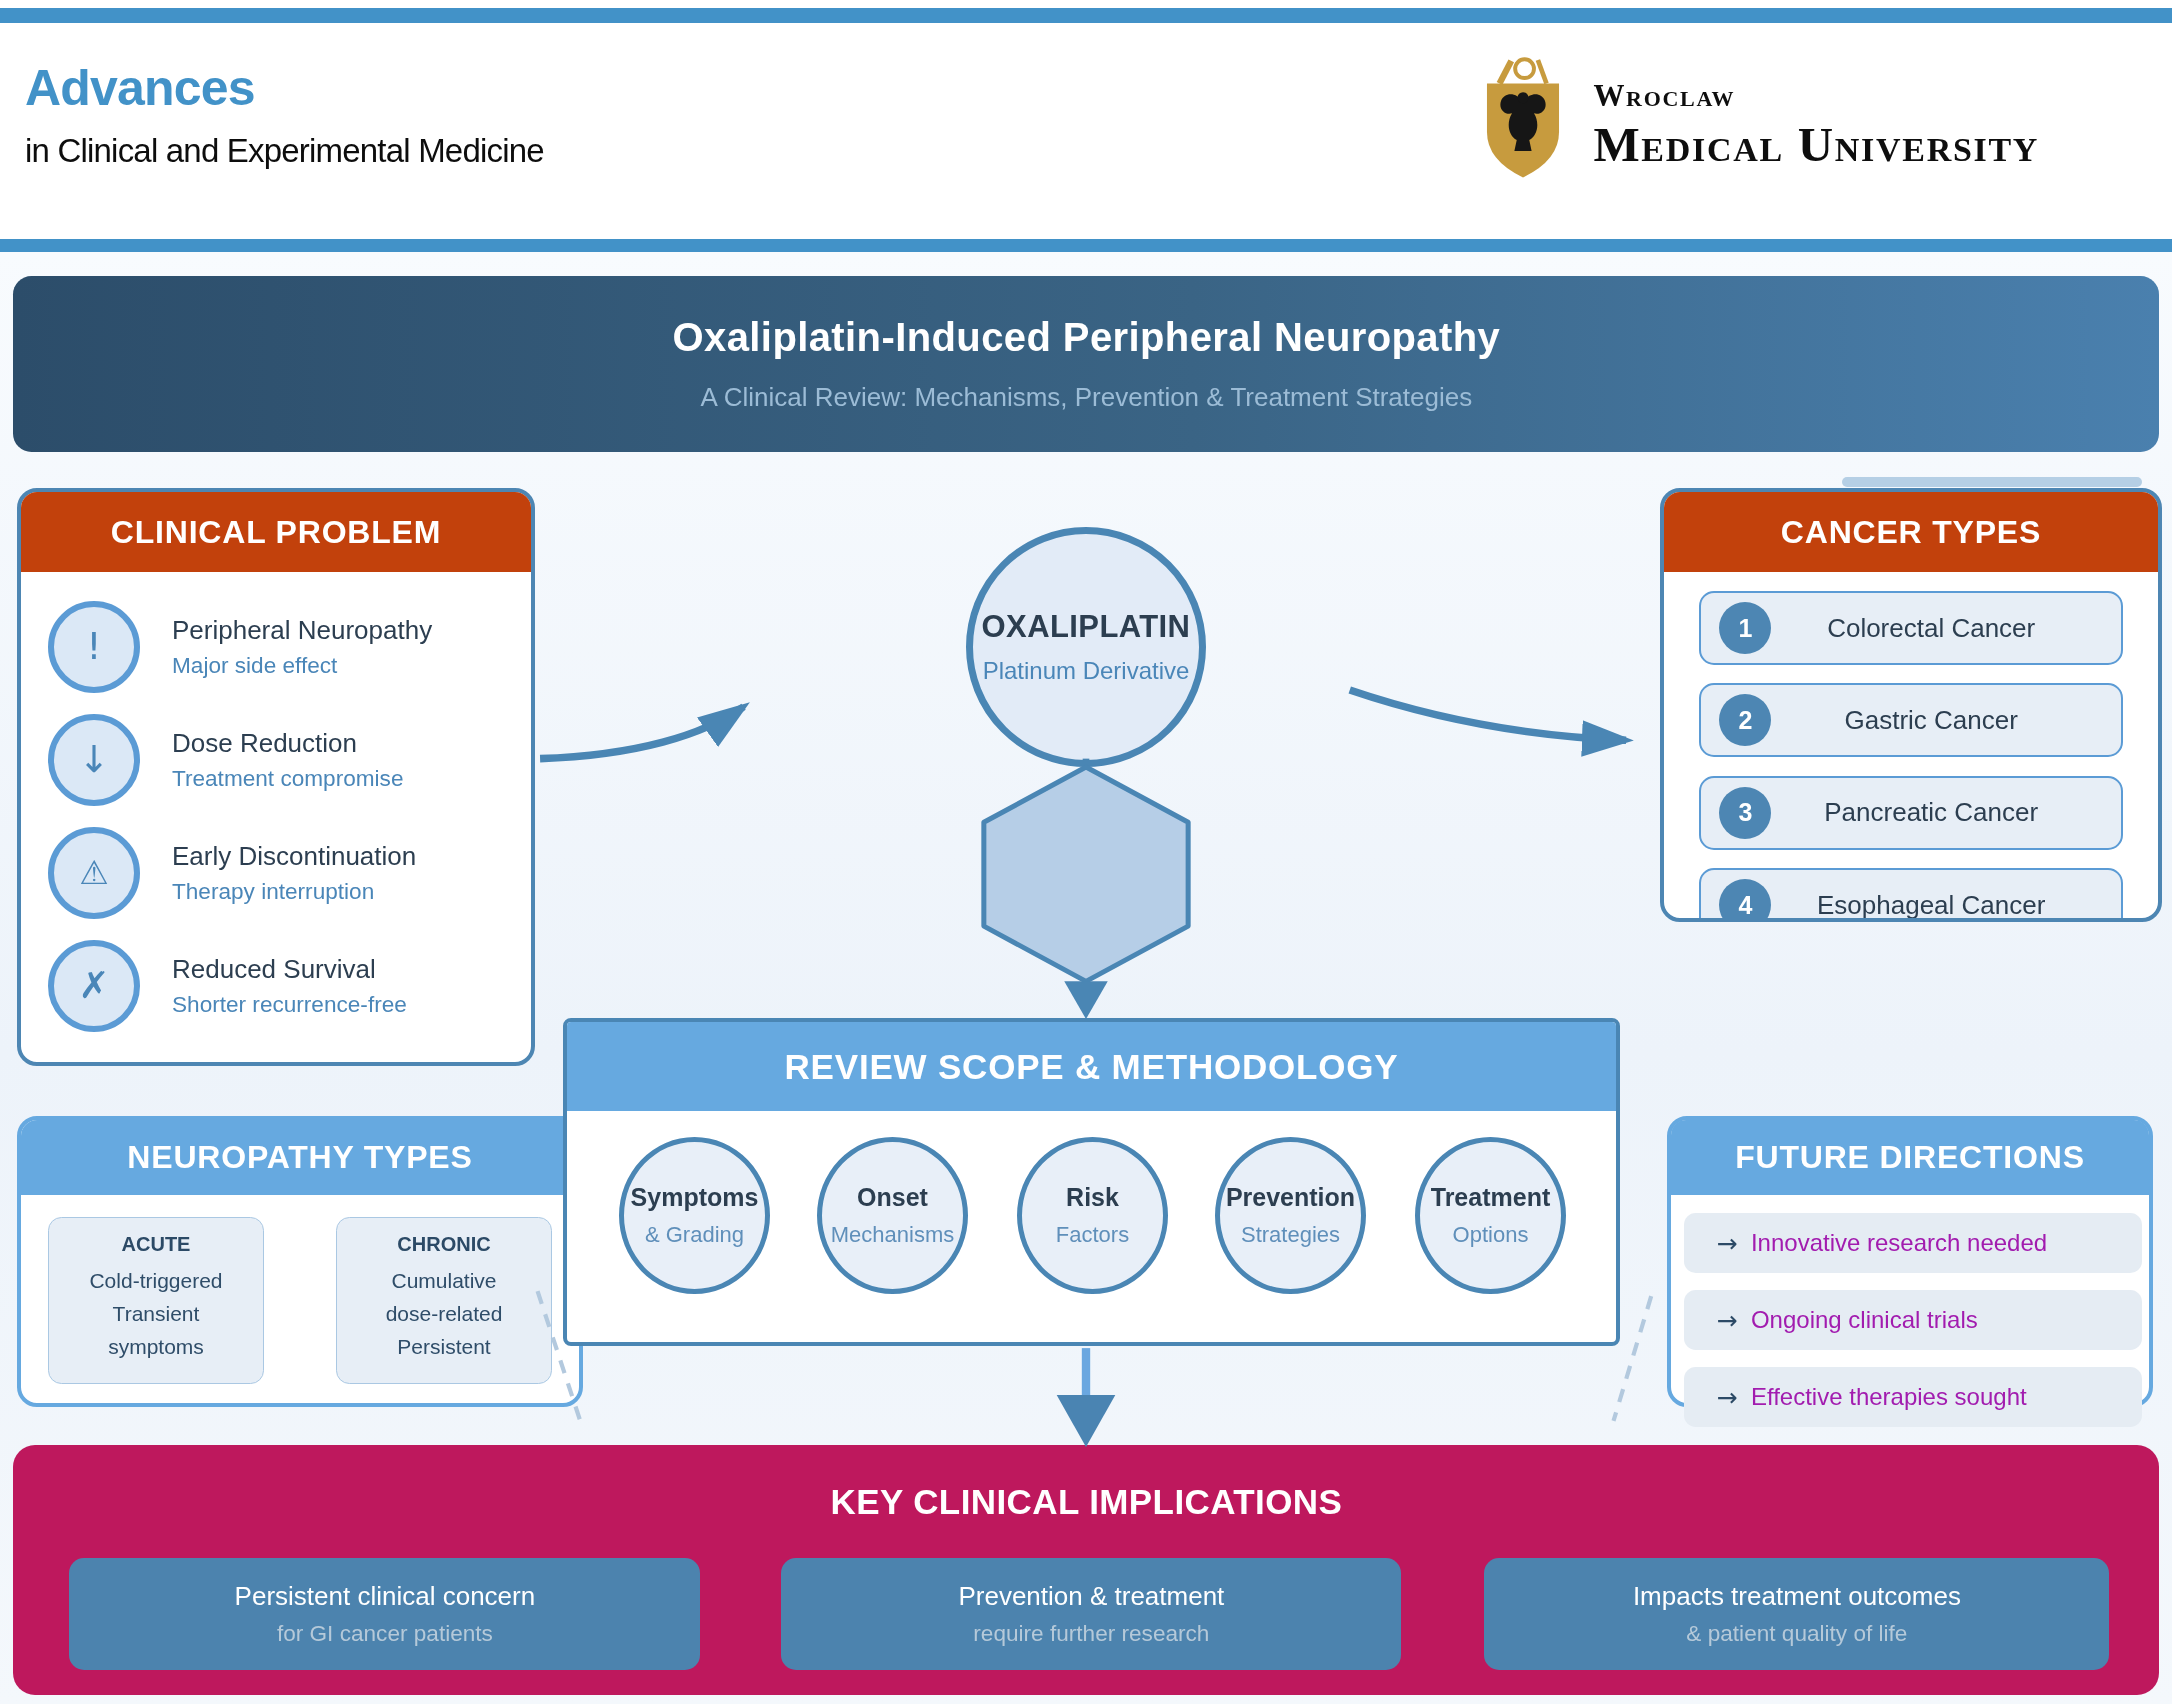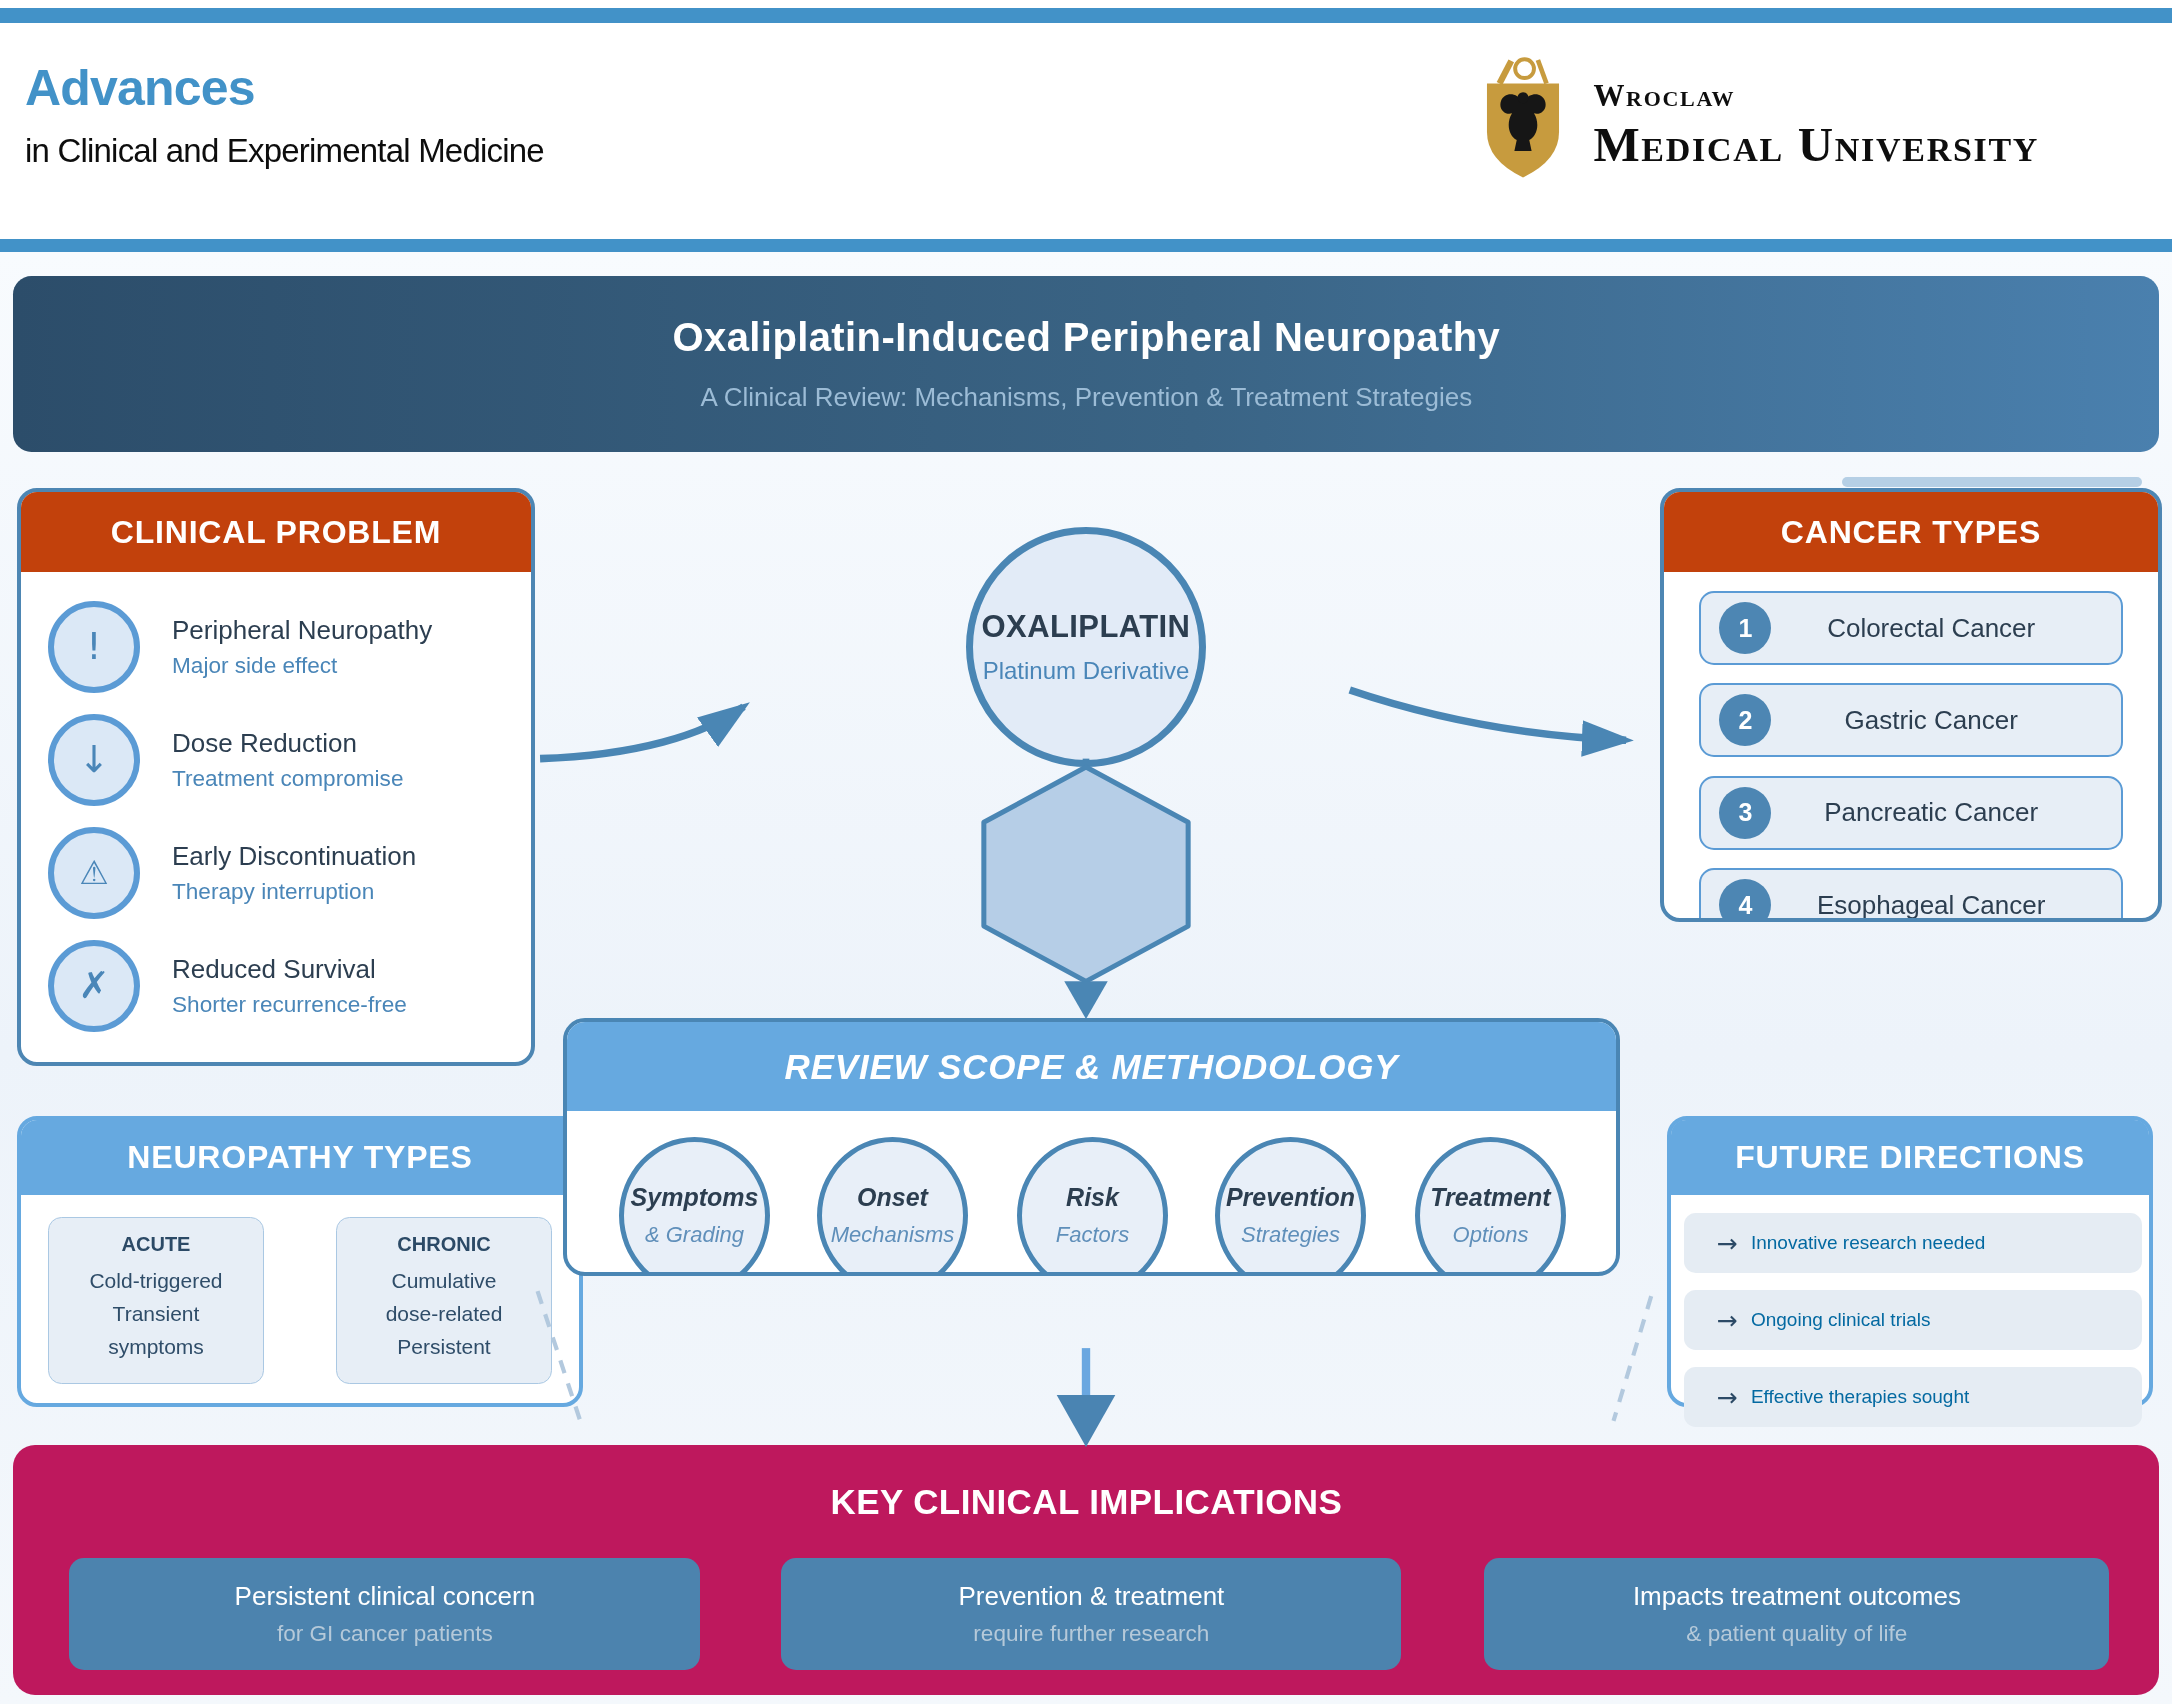--- a/index.html
+++ b/index.html
@@ -57,22 +57,22 @@
   .ct-panel{left:1660px;top:488px;width:502px;height:434px;overflow:hidden;}
   .ct-head{height:80px;line-height:80px;font-size:32px;}
   .ct-items{padding:19px 35px 0 35px;}
   .ct-row{height:74px;margin-bottom:18.4px;background:#e7eef6;border:2.5px solid #5b9bd5;border-radius:15px;
           display:flex;align-items:center;padding-left:18.4px;box-sizing:border-box;}
   .ct-num{width:52px;height:52px;border-radius:50%;background:#4d86b3;color:#ffffff;font-size:25px;font-weight:bold;
           display:flex;align-items:center;justify-content:center;flex:0 0 auto;}
   .ct-label{flex:1;text-align:center;margin-right:30px;font-size:26px;color:#2c3e50;}
 
   
-  .rs-panel{left:563px;top:1018px;width:1057px;height:258px;border:4.2px solid #4a86b4;border-radius:22px;
-            background:#ffffff;overflow:hidden;z-index:5;font-style:italic;}
+  .rs-panel{left:563px;top:1018px;width:1057px;height:328px;border:4.2px solid #4a86b4;border-radius:8px;
+            background:#ffffff;overflow:hidden;z-index:5;}
   .rs-head{height:89px;line-height:89px;font-size:35px;letter-spacing:0.8px;}
   .rs-circ{position:absolute;width:141px;height:147px;border-radius:50%;border:5px solid #4a86b4;background:#e8eff8;
            display:flex;flex-direction:column;align-items:center;justify-content:center;gap:10px;}
   .rs-title{font-size:25px;font-weight:bold;color:#2c3e50;}
   .rs-sub{font-size:22px;color:#5f8fba;}
 
   
   .nt-panel{left:17px;top:1116px;width:566px;height:291px;overflow:hidden;}
   .nt-head{height:75px;line-height:75px;font-size:32px;}
   .nt-cards{display:flex;justify-content:space-between;padding:22px 27px 0 27px;}
@@ -81,21 +81,21 @@
   .nt-card-title{font-size:20px;font-weight:bold;color:#2c4a66;margin-bottom:8.4px;}
   .nt-line{font-size:21px;color:#2f4d69;line-height:33px;}
 
   
   .fd-panel{left:1667px;top:1116px;width:486px;height:291px;overflow:visible;}
   .fd-head{height:75px;line-height:75px;font-size:32px;border-radius:15px 15px 0 0;}
   .fd-items{padding:18.4px 0 0 12.6px;}
   .fd-pill{width:458px;height:60px;margin-bottom:17px;background:#e5ecf3;border-radius:11.7px;
            display:flex;align-items:center;padding-left:33px;box-sizing:border-box;}
   .fd-arrow{font-size:25px;color:#2c4a66;margin-right:13.4px;font-family:"DejaVu Sans",sans-serif;}
-  .fd-label{font-size:19px;color:#0369a1;}
+  .fd-label{font-size:24px;color:#a21caf;}
 
   
   .ki-banner{left:13.4px;top:1445px;width:2146px;height:250px;background:#be185d;border-radius:22px;z-index:4;padding-left:12px;}
   .ki-title{position:absolute;left:0;top:37px;width:100%;text-align:center;
             font-size:35px;font-weight:bold;color:#ffffff;letter-spacing:0.4px;}
   .ki-card{position:absolute;top:113px;height:112px;background:#4c83ae;border-radius:15px;
            display:flex;flex-direction:column;align-items:center;justify-content:center;gap:8.4px;}
   .ki-card-title{font-size:26px;color:#ffffff;}
   .ki-card-sub{font-size:22.6px;color:#b5c9d9;}
 

